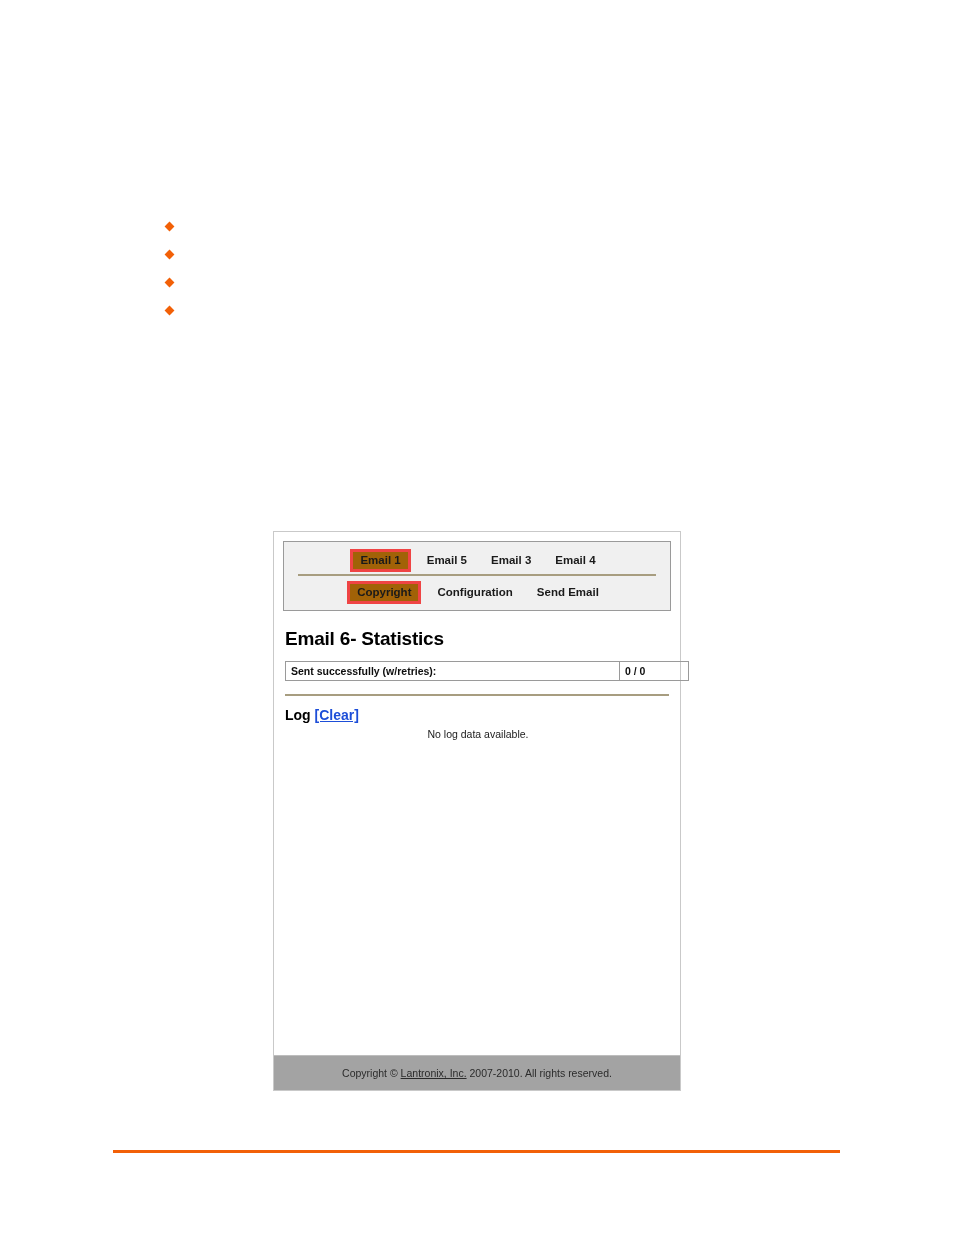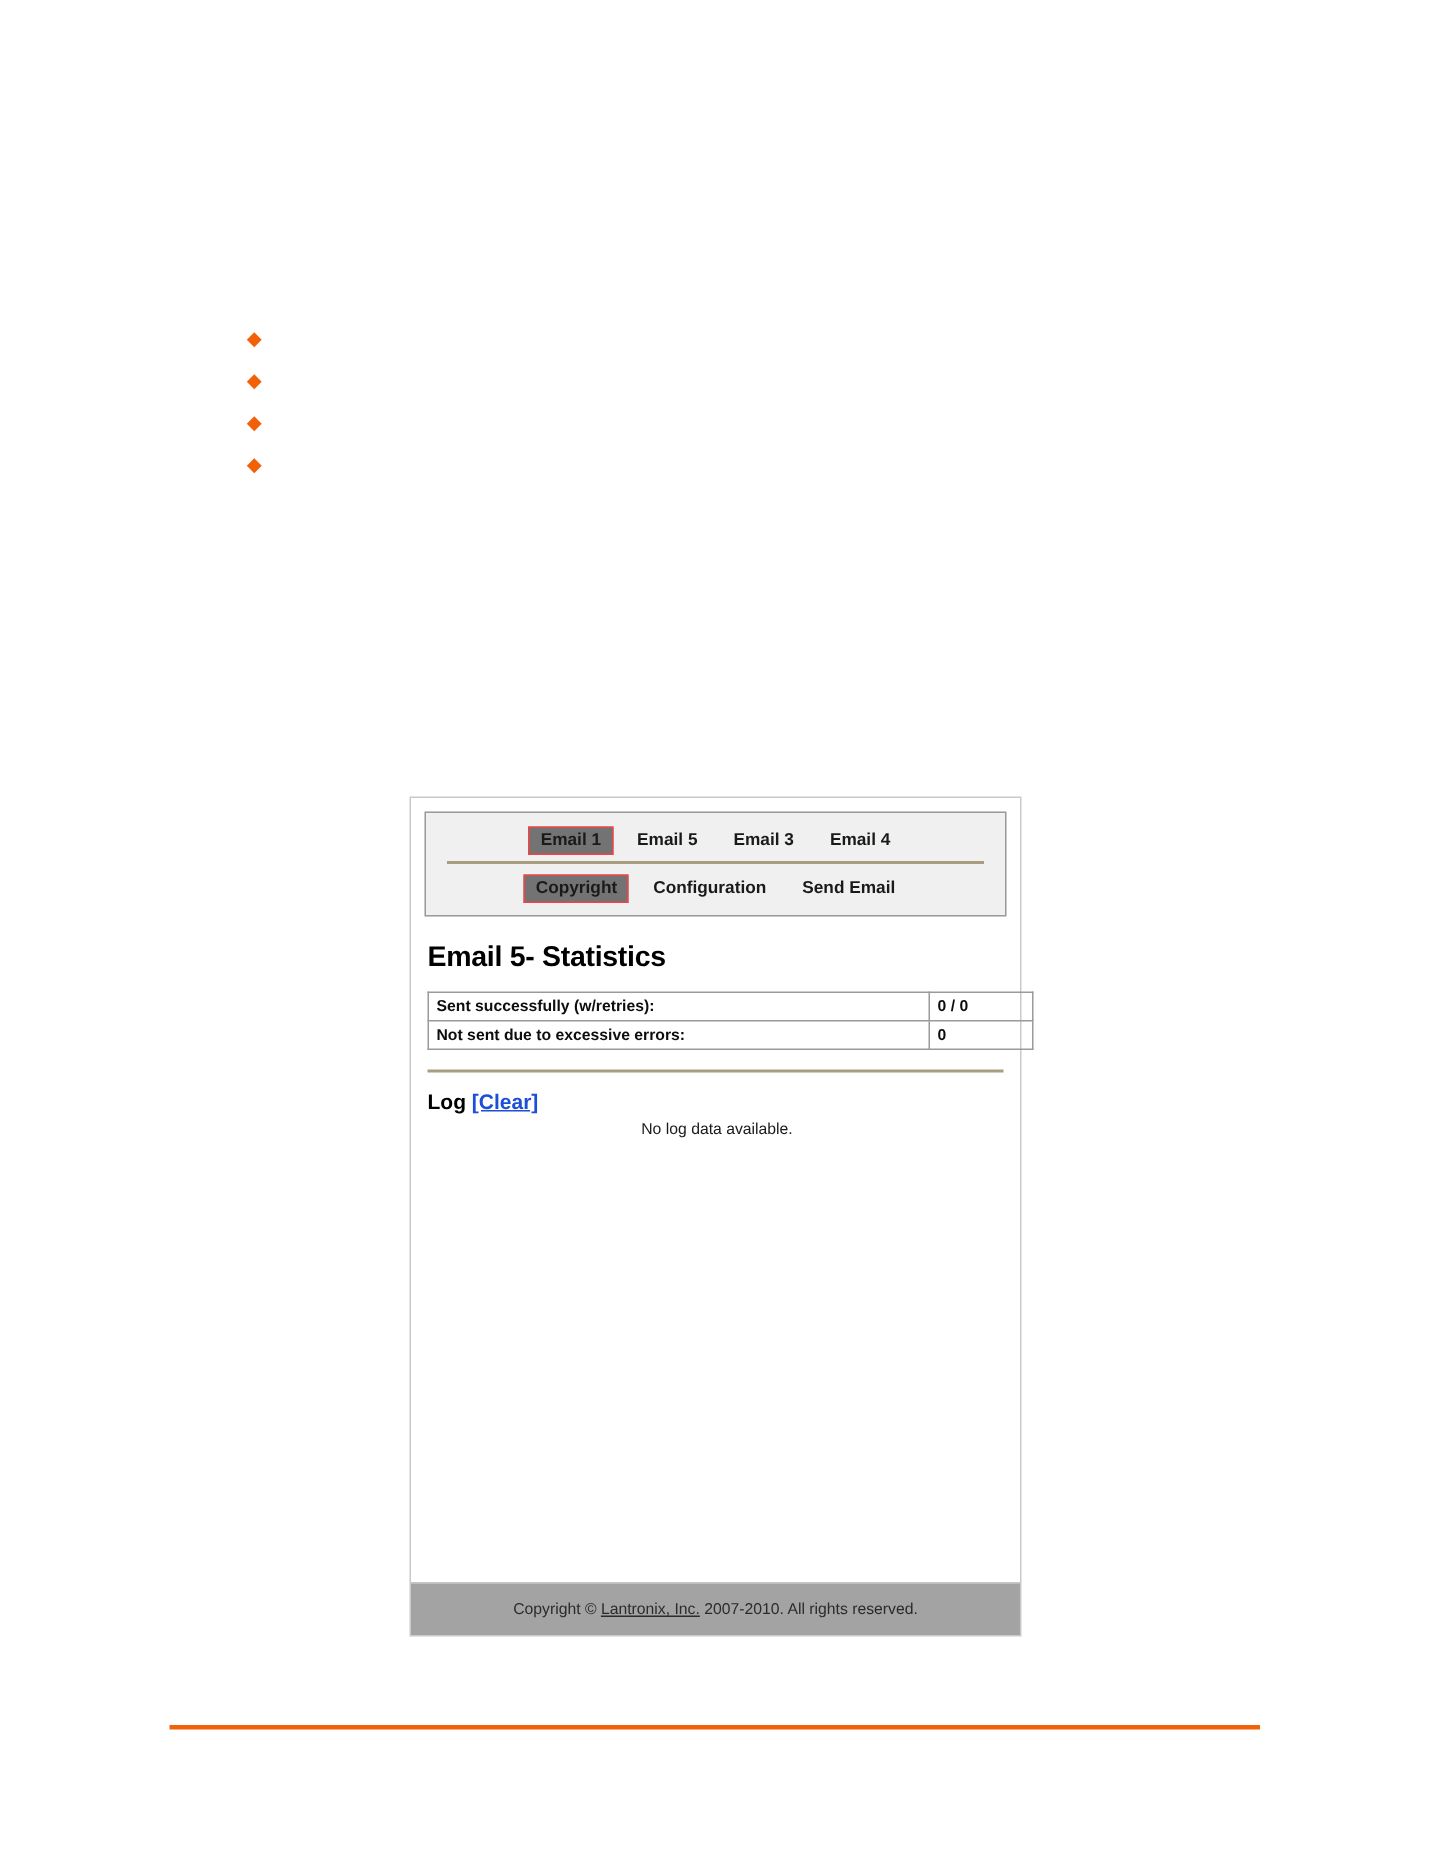--- a/index.html
+++ b/index.html
@@ -88,22 +88,22 @@
     font-weight: bold;
     color: #1a1a1a;
     padding: 2px 7px;
     margin: 0 4px;
     border: 1px solid transparent;
     white-space: nowrap;
     cursor: pointer;
     line-height: 13px;
   }
   .nav-item.selected {
-    border: 1px solid #ef4444;
-    background: #737373;
+    border: 3px solid #ef4444;
+    background: #a16207;
   }
 
   
   .content {
     padding: 0 9px;
     flex: 1 1 auto;
     box-sizing: border-box;
   }
   .page-title {
     font-family: "Liberation Sans", sans-serif;
@@ -221,32 +221,28 @@
     <div class="nav-divider"></div>
     <div class="nav-row">
       <span class="nav-item selected">Copyright</span>
       <span class="nav-item">Configuration</span>
       <span class="nav-item">Send Email</span>
     </div>
   </div>
 
   <div class="content">
 
-    <div class="page-title">Email 5- Statistics</div>
+    <div class="page-title">Email 6- Statistics</div>
 
     <table class="stats-table">
       <tbody>
         <tr>
           <td class="label">Sent successfully (w/retries):</td>
           <td class="value">0 / 0</td>
         </tr>
-        <tr>
-          <td class="label">Not sent due to excessive errors:</td>
-          <td class="value">0</td>
-        </tr>
       </tbody>
     </table>
 
     <hr class="section-rule">
 
     <div class="log-head">
       <span>Log</span>
       <span class="log-clear">[Clear]</span>
     </div>
 

